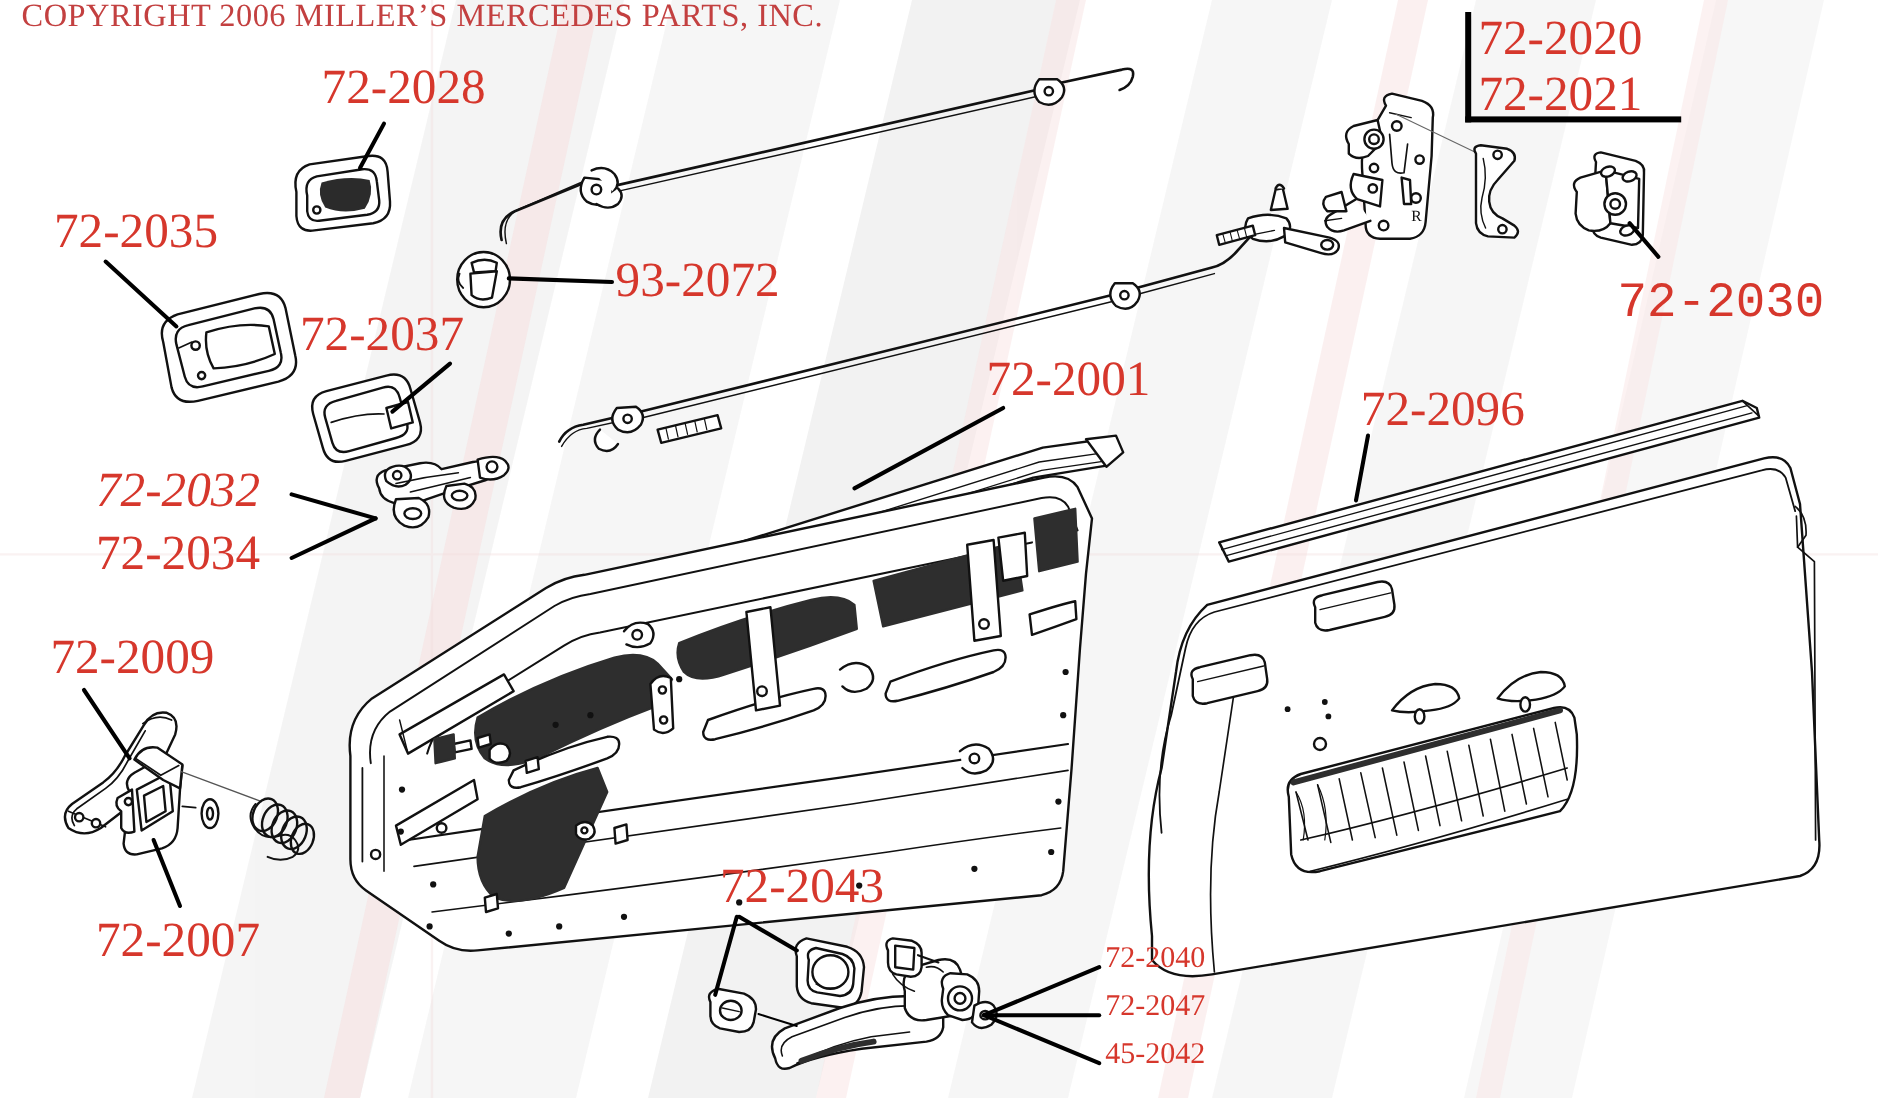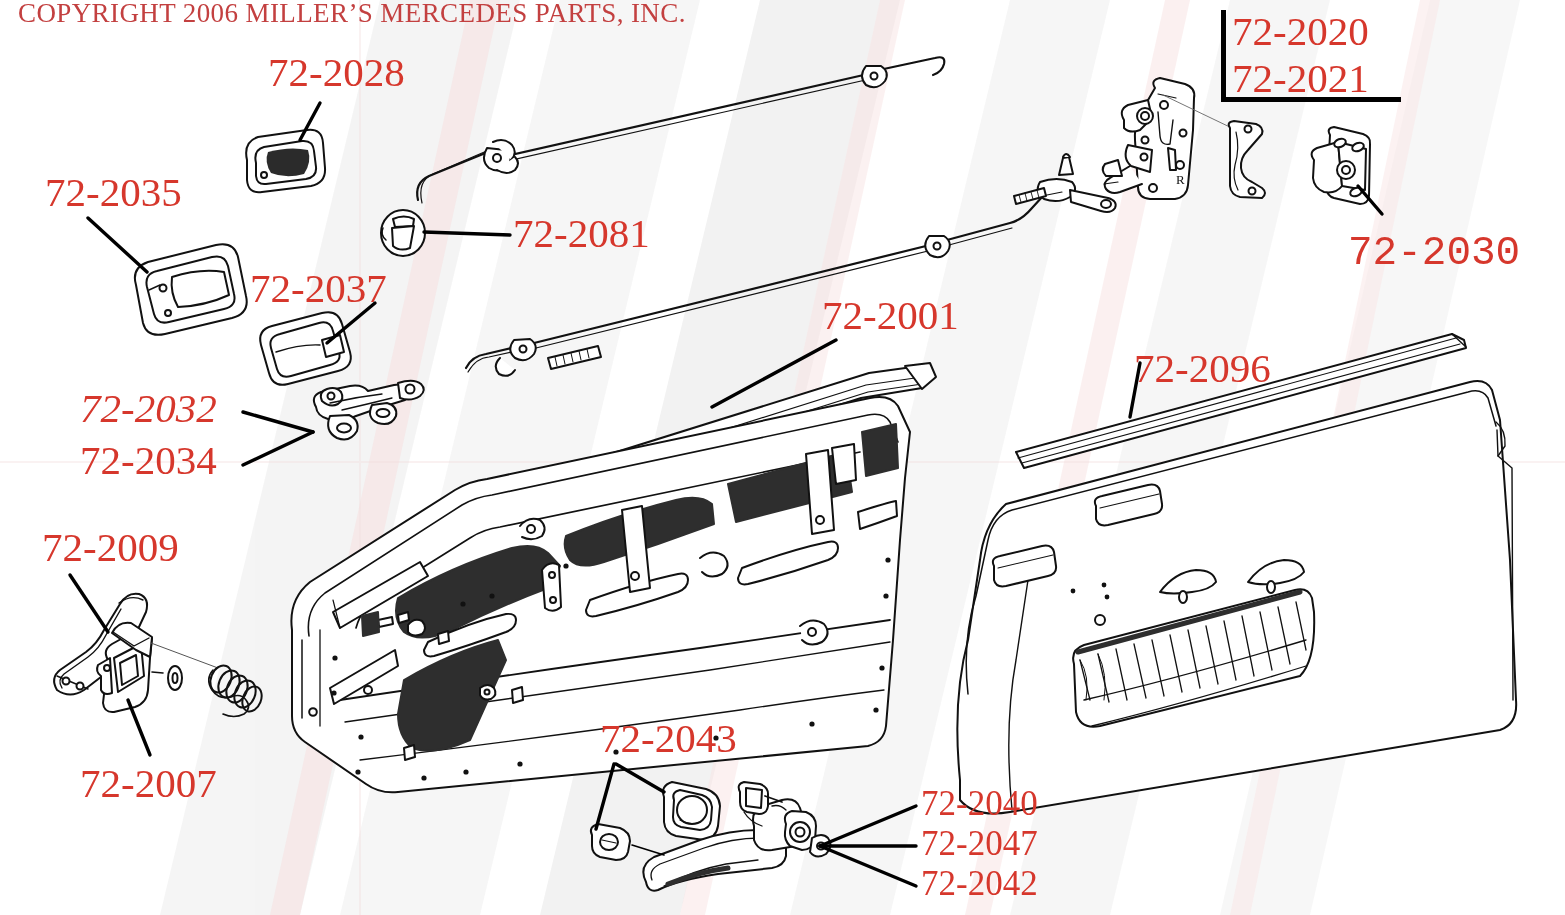--- a/index.html
+++ b/index.html
@@ -28,21 +28,21 @@
     white-space:nowrap;
   }
   .plabel{
     position:absolute;
     font-family:"Liberation Serif", serif;
     font-size:41px;
     color:#d6372c;
     white-space:nowrap;
     line-height:1.02;
   }
-  .plabel.sm{font-size:35px;}
+  .plabel.sm{font-size:25px;}
   .brace-v{position:absolute;background:#000;width:5px;}
   .brace-h{position:absolute;background:#000;height:5px;}
 </style>
 </head>
 <body>
 
 <div id="diagram">
 
   <svg id="watermark-layer" viewBox="0 0 1565 915" xmlns="http://www.w3.org/2000/svg">
     <g opacity="0.55">
@@ -406,30 +406,30 @@
 
   <div id="label-layer">
 
     <div class="copyright">COPYRIGHT 2006 MILLER’S MERCEDES PARTS, INC.</div>
 
     <div class="brace-v" style="left:1221px;top:10px;height:92px;"></div>
     <div class="brace-h" style="left:1221px;top:97px;width:180px;"></div>
 
     <div class="plabel" style="left:268px;top:52px;text-align:right;">72-2028</div>
     <div class="plabel" style="left:45px;top:172px;">72-2035</div>
-    <div class="plabel" style="left:250px;top:268px;">72-2037</div>
-    <div class="plabel" style="left:513px;top:213px;">72-2081</div>
+    <div class="plabel" style="left:250px;top:258px;">72-2037</div>
+    <div class="plabel" style="left:513px;top:213px;">93-2072</div>
     <div class="plabel" style="left:1232px;top:11px;">72-2020</div>
     <div class="plabel" style="left:1232px;top:58px;">72-2021</div>
     <div class="plabel" style="left:1348px;top:233px;font-family:Liberation Mono, monospace;">72-2030</div>
     <div class="plabel" style="left:822px;top:295px;">72-2001</div>
-    <div class="plabel" style="left:1134px;top:320px;margin-top:28px;">72-2096</div>
+    <div class="plabel" style="left:1134px;top:320px;">72-2096</div>
     <div class="plabel" style="left:80px;top:388px;font-style:italic;">72-2032</div>
     <div class="plabel" style="left:80px;top:440px;">72-2034</div>
     <div class="plabel" style="left:42px;top:527px;">72-2009</div>
     <div class="plabel" style="left:58px;top:763px;margin-left:22px;">72-2007</div>
     <div class="plabel" style="left:568px;top:718px;margin-left:32px;">72-2043</div>
     <div class="plabel sm" style="left:921px;top:786px;">72-2040</div>
     <div class="plabel sm" style="left:921px;top:826px;">72-2047</div>
-    <div class="plabel sm" style="left:921px;top:866px;">72-2042</div>
+    <div class="plabel sm" style="left:921px;top:866px;">45-2042</div>
   </div>
 
 </div>
 
 </body></html>

